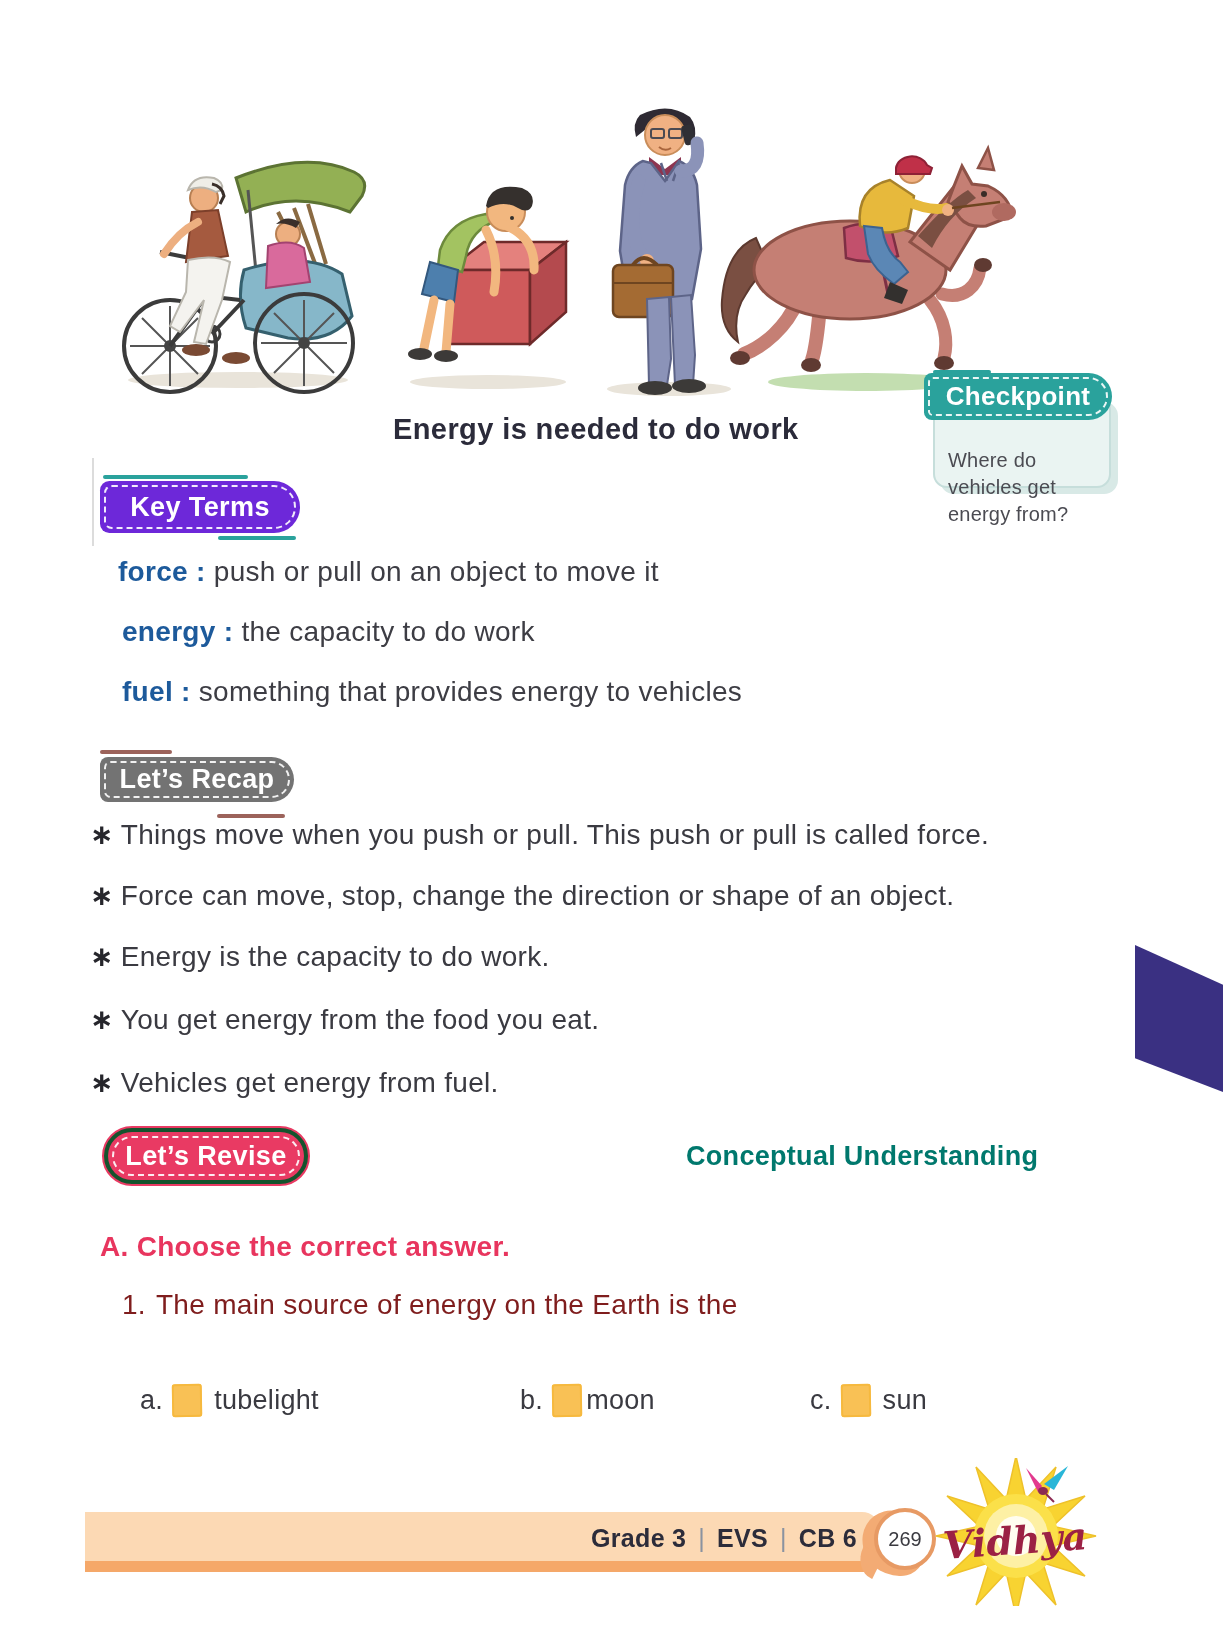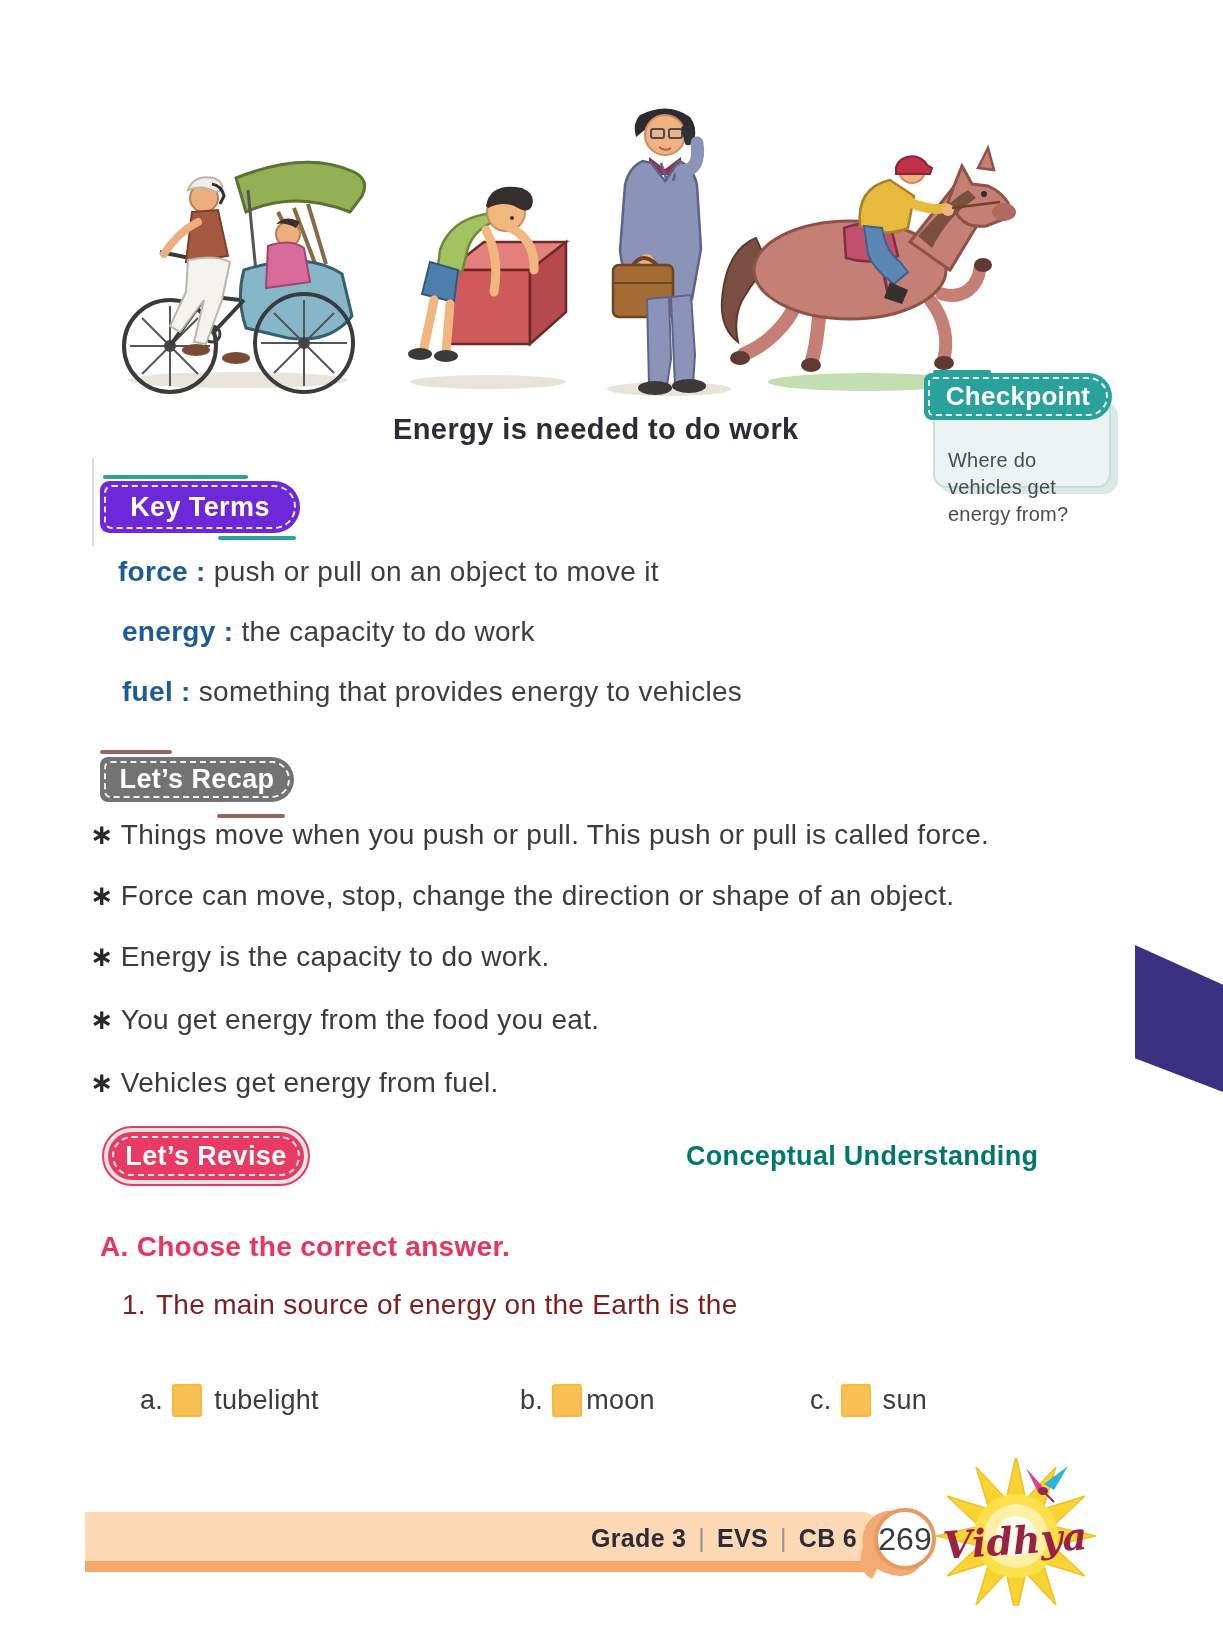--- a/index.html
+++ b/index.html
@@ -31,21 +31,21 @@
   .badge{position:absolute;display:flex;align-items:center;justify-content:center;
          color:#fff;font-weight:700;letter-spacing:.4px;z-index:2;}
   .badge::before{content:"";position:absolute;inset:4px;border:2px dashed rgba(255,255,255,.9);
          border-radius:inherit;}
   .kt-badge{left:100px;top:481px;width:200px;height:52px;background:#6d28d9;
             border-radius:10px 28px 28px 10px;font-size:27px;}
   .lr-badge{left:100px;top:757px;width:194px;height:45px;background:#737373;
             border-radius:10px 28px 28px 10px;font-size:27px;}
 
   .rev-outer{position:absolute;left:102px;top:1126px;padding:4px;border:2px solid #e93a63;
-             border-radius:32px;background:#e5e5e5;z-index:2;}
+             border-radius:32px;background:#14532d;z-index:2;}
   .rev-inner{position:relative;width:196px;height:48px;background:#e93a63;border-radius:26px;
              display:flex;align-items:center;justify-content:center;color:#fff;
              font-size:27px;font-weight:700;letter-spacing:.4px;}
   .rev-inner::before{content:"";position:absolute;inset:4px;border:2px dashed rgba(255,255,255,.9);
              border-radius:22px;}
 
   
   .term-row{position:absolute;left:118px;font-size:28px;color:#3d3d44;letter-spacing:.3px;}
   .term-word{color:#1d5a9b;font-weight:700;}
 
@@ -77,21 +77,21 @@
         background:#f5a869;border-radius:0 0 18px 0;}
   .f-meta{position:absolute;left:85px;top:1524px;width:772px;text-align:right;z-index:2;
           font-size:25px;font-weight:700;color:#2c2c3a;letter-spacing:.3px;}
   .f-sep{color:#8a93a0;font-weight:400;padding:0 12px;}
   .f-drop{position:absolute;left:862px;top:1511px;width:64px;height:64px;background:#f3ab74;
           border-radius:50% 50% 42% 62%;z-index:2;transform:rotate(8deg);}
   .f-drop::after{content:"";position:absolute;left:-2px;bottom:-4px;width:22px;height:26px;
           background:#f3ab74;border-radius:0 0 0 95%;transform:rotate(18deg);}
   .f-circle{position:absolute;left:874px;top:1508px;width:54px;height:54px;border-radius:50%;
             background:#fff;border:4px solid #e79a64;z-index:3;display:flex;align-items:center;
-            justify-content:center;font-size:32px;color:#3a3a40;}
+            justify-content:center;font-size:20px;color:#3a3a40;}
   .logo{position:absolute;left:928px;top:1458px;z-index:3;}
 
   
   .margin-line{position:absolute;left:92px;top:458px;width:2px;height:88px;background:#dcdcdc;}
 </style>
 </head>
 <body>
 
 <div id="page">
 

